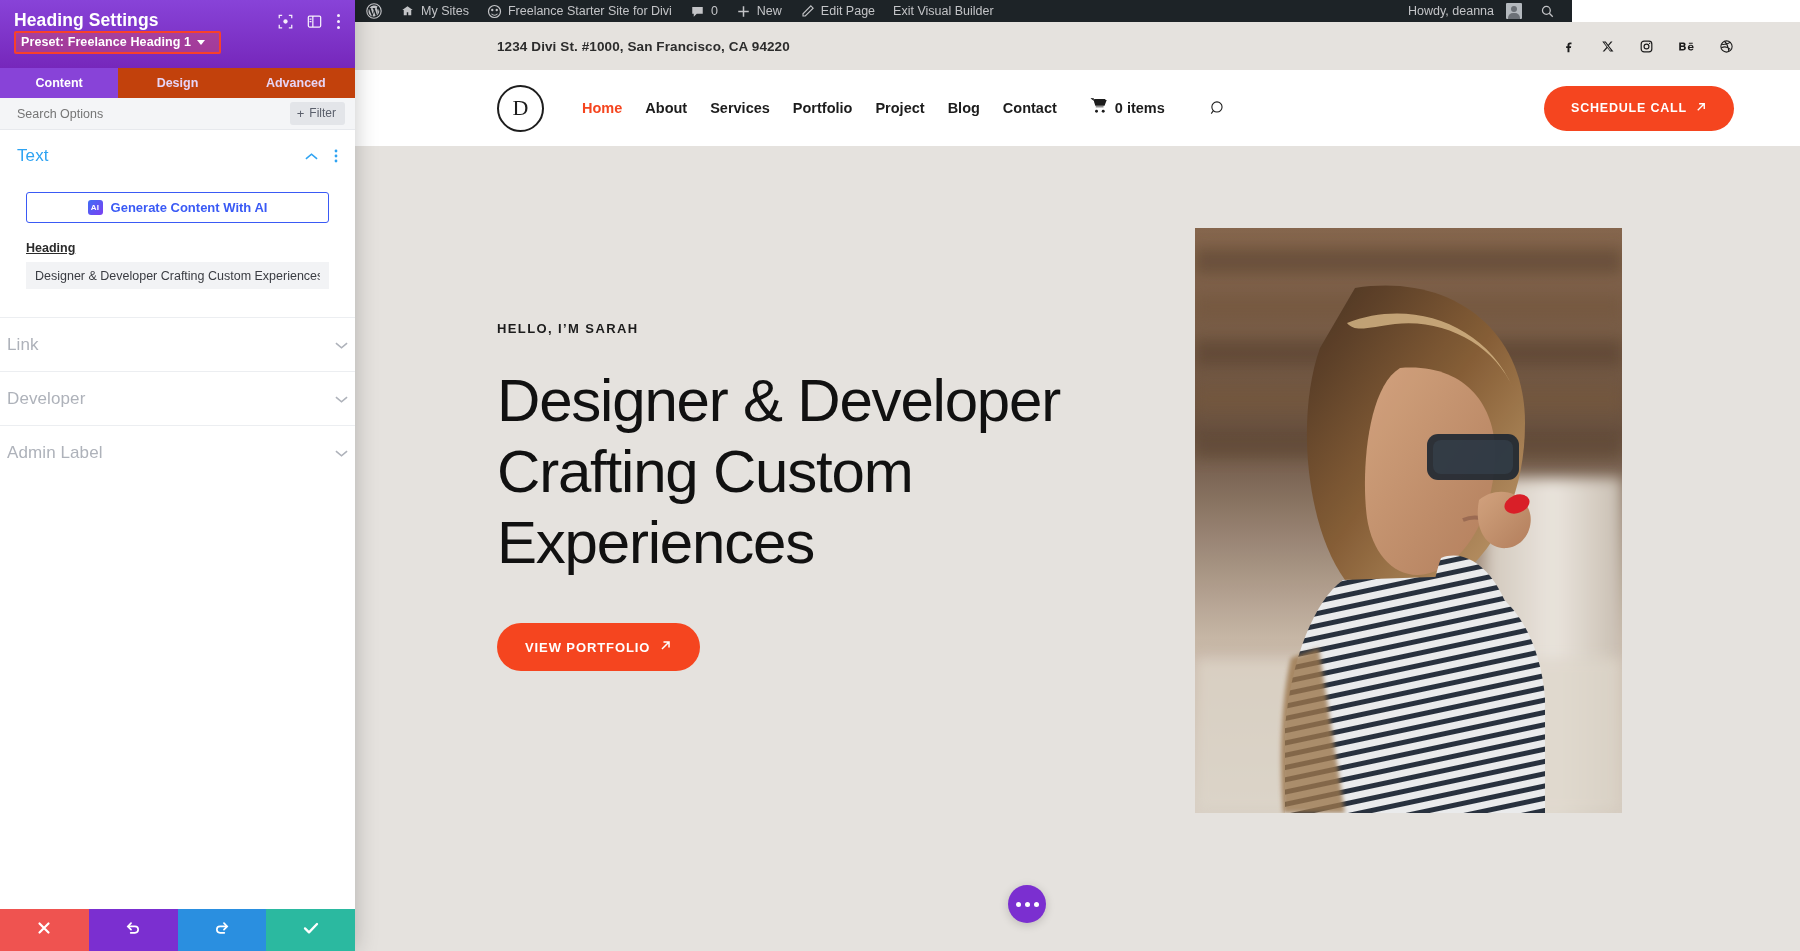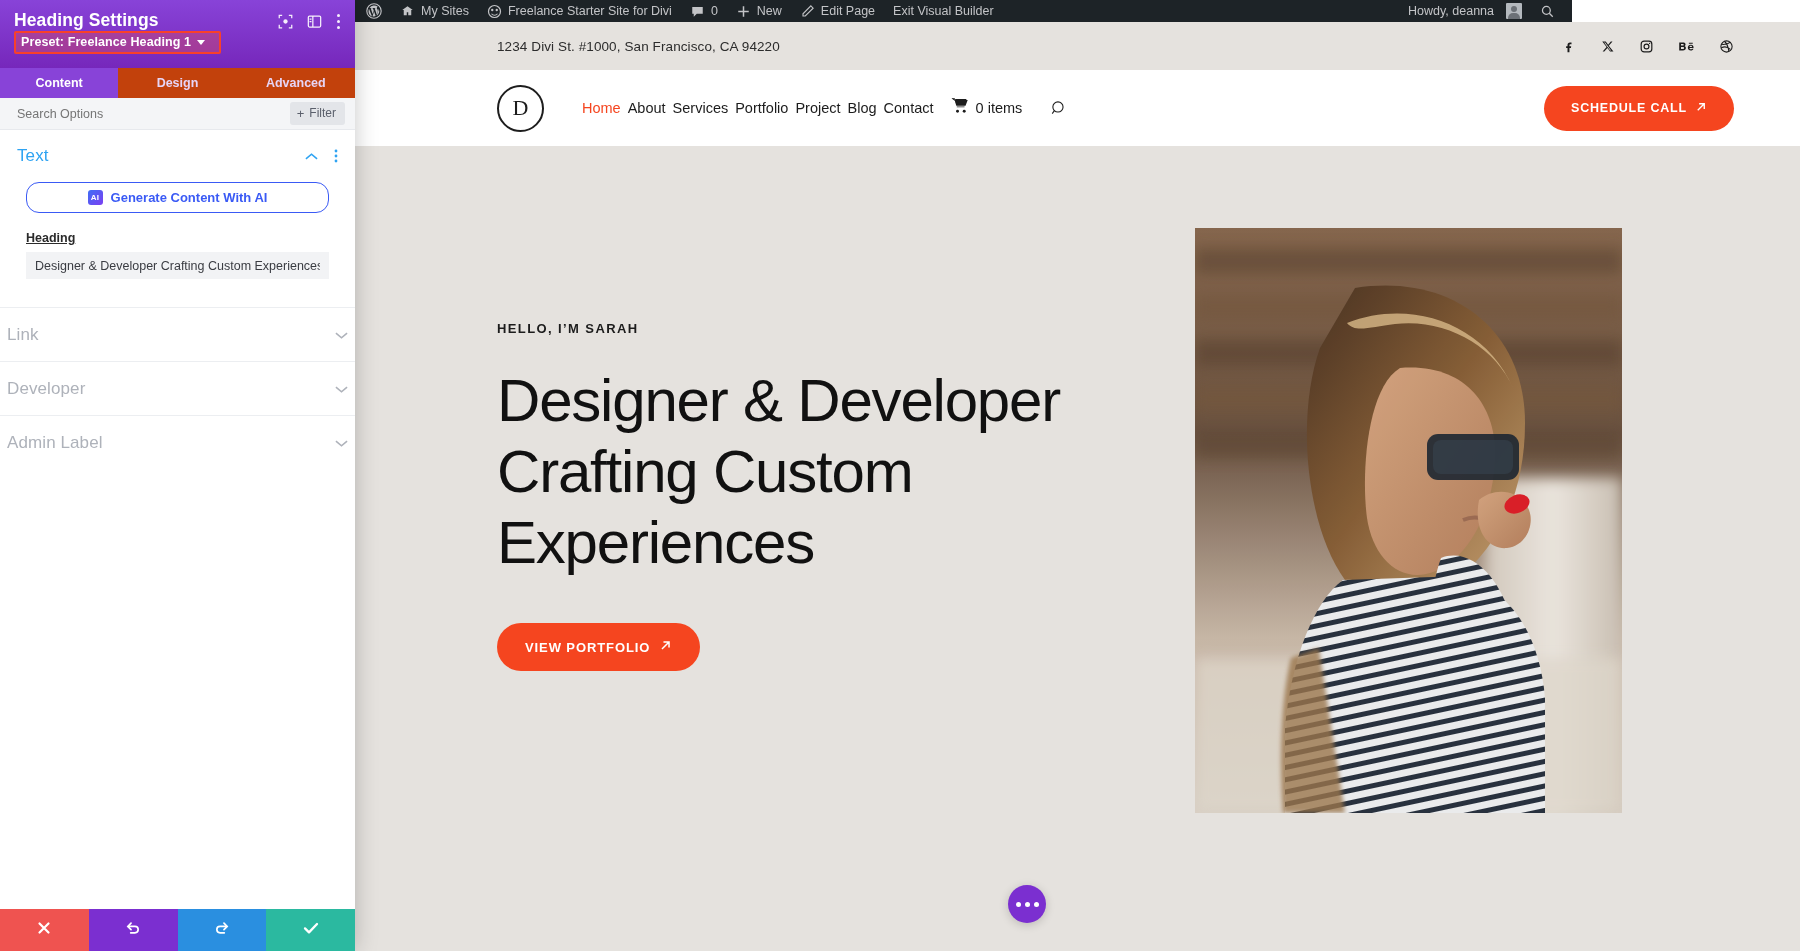--- a/index.html
+++ b/index.html
@@ -124,23 +124,23 @@
     padding: 16px 17px 10px 17px;
   }
   .group-open-title {
     font-size: 17px; color: #2ea3f2; font-weight: 400; flex: 1;
     letter-spacing: .1px;
   }
   .grp-ico { display: flex; align-items: center; cursor: pointer; }
   .grp-ico + .grp-ico { margin-left: 16px; }
 
   .ai-btn {
-    margin: 6px 26px 0 26px;
+    margin: 16px 26px 0 26px;
     border: 1px solid #3a5af5;
-    border-radius: 13px;
+    border-radius: 3px;
     height: 31px;
     display: flex; align-items: center; justify-content: center;
     gap: 8px; cursor: pointer; background: #fff;
   }
   .ai-badge {
     width: 15px; height: 15px; border-radius: 3px;
     background: linear-gradient(135deg,#3f6ef5 0%,#7b3ff2 100%);
     color: #fff; font-size: 8px; font-weight: 700;
     display: flex; align-items: center; justify-content: center;
     letter-spacing: .3px;
@@ -190,39 +190,39 @@
     width: 1445px; height: 929px;
     background: #e5e2de;
     overflow: hidden;
   }
   .site-topbar {
     height: 48px; background: #e5e2de;
     display: flex; align-items: center;
     padding: 0 66px 0 142px;
   }
   .site-address {
-    font-size: 13.5px; color: #2c2c2c; letter-spacing: .1px;
+    font-size: 13.5px; color: #2c2c2c; letter-spacing: .1px; font-weight: bold;
   }
   .social-row { margin-left: auto; display: flex; align-items: center; gap: 24px; }
   .social-ico { cursor: pointer; display: flex; color: #1c1c1c; }
 
   .site-nav {
     height: 76px; background: #ffffff;
     display: flex; align-items: center;
     padding: 0 66px 0 142px;
   }
   .logo-mark {
     width: 47px; height: 47px; border-radius: 50%;
     border: 2px solid #1d1d1d;
     display: flex; align-items: center; justify-content: center;
     font-size: 22px; color: #1d1d1d;
     font-family: "Liberation Serif", serif;
     flex: 0 0 auto;
   }
-  .nav-links { display: flex; align-items: center; gap: 7px; margin-left: 38px; }
+  .nav-links { display: flex; align-items: center; gap: 23px; margin-left: 38px; font-weight: bold; }
   .nav-link {
     font-size: 14.5px; color: #1c1c1c; cursor: pointer; white-space: nowrap;
   }
   .nav-link.current { color: #f5451f; }
   .cart-box { display: flex; align-items: center; gap: 7px; margin-left: 10px; cursor: pointer; }
   .cart-count { font-size: 14.5px; color: #1c1c1c; }
   .nav-search { margin-left: 22px; cursor: pointer; display: flex; }
   .schedule-btn {
     margin-left: auto;
     background: #f5451f; color: #ffffff;

